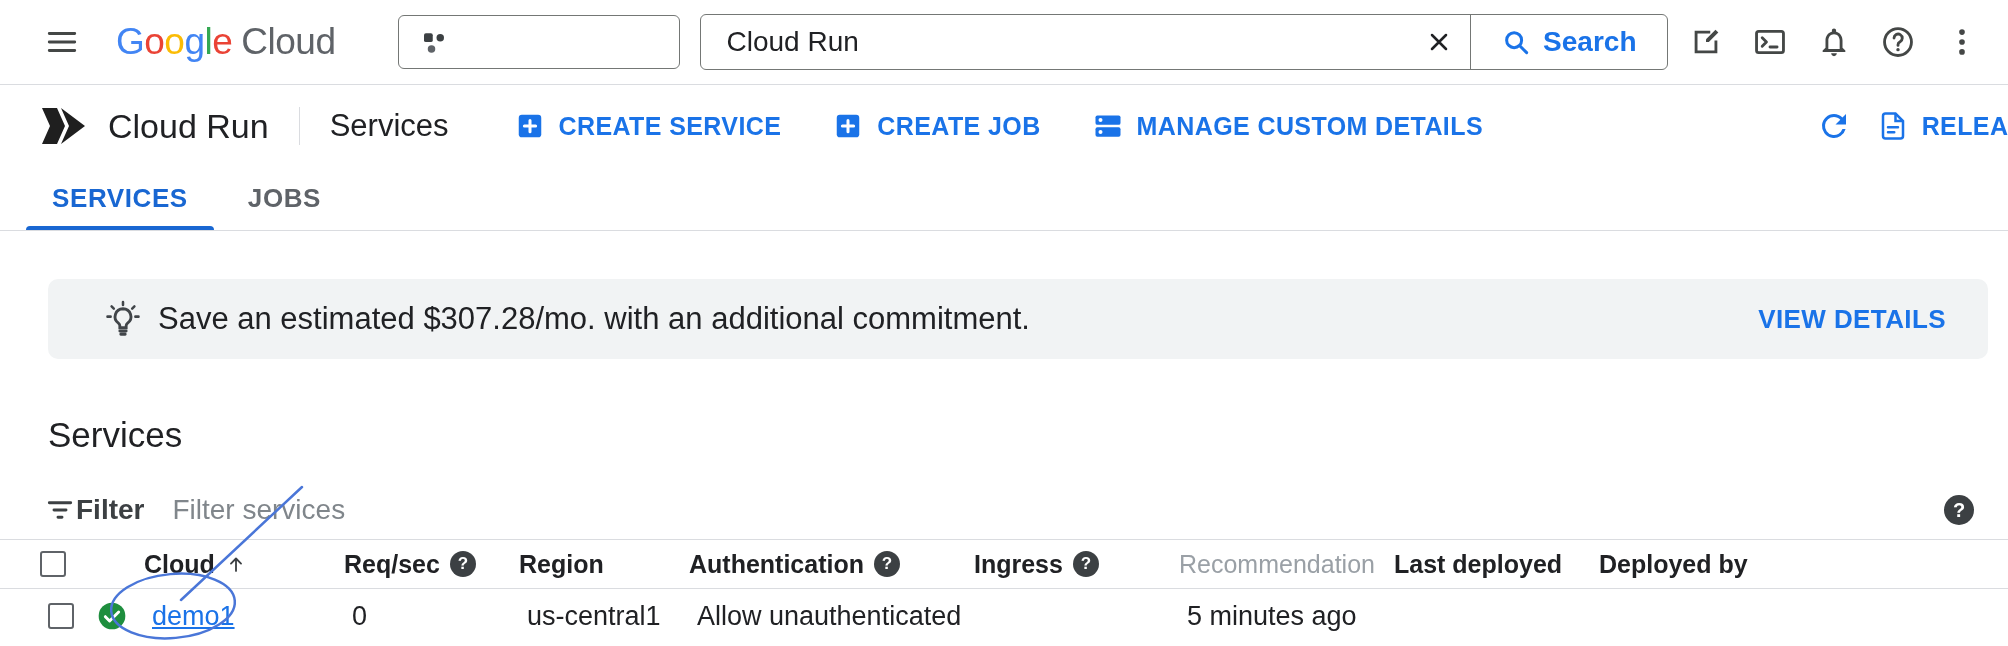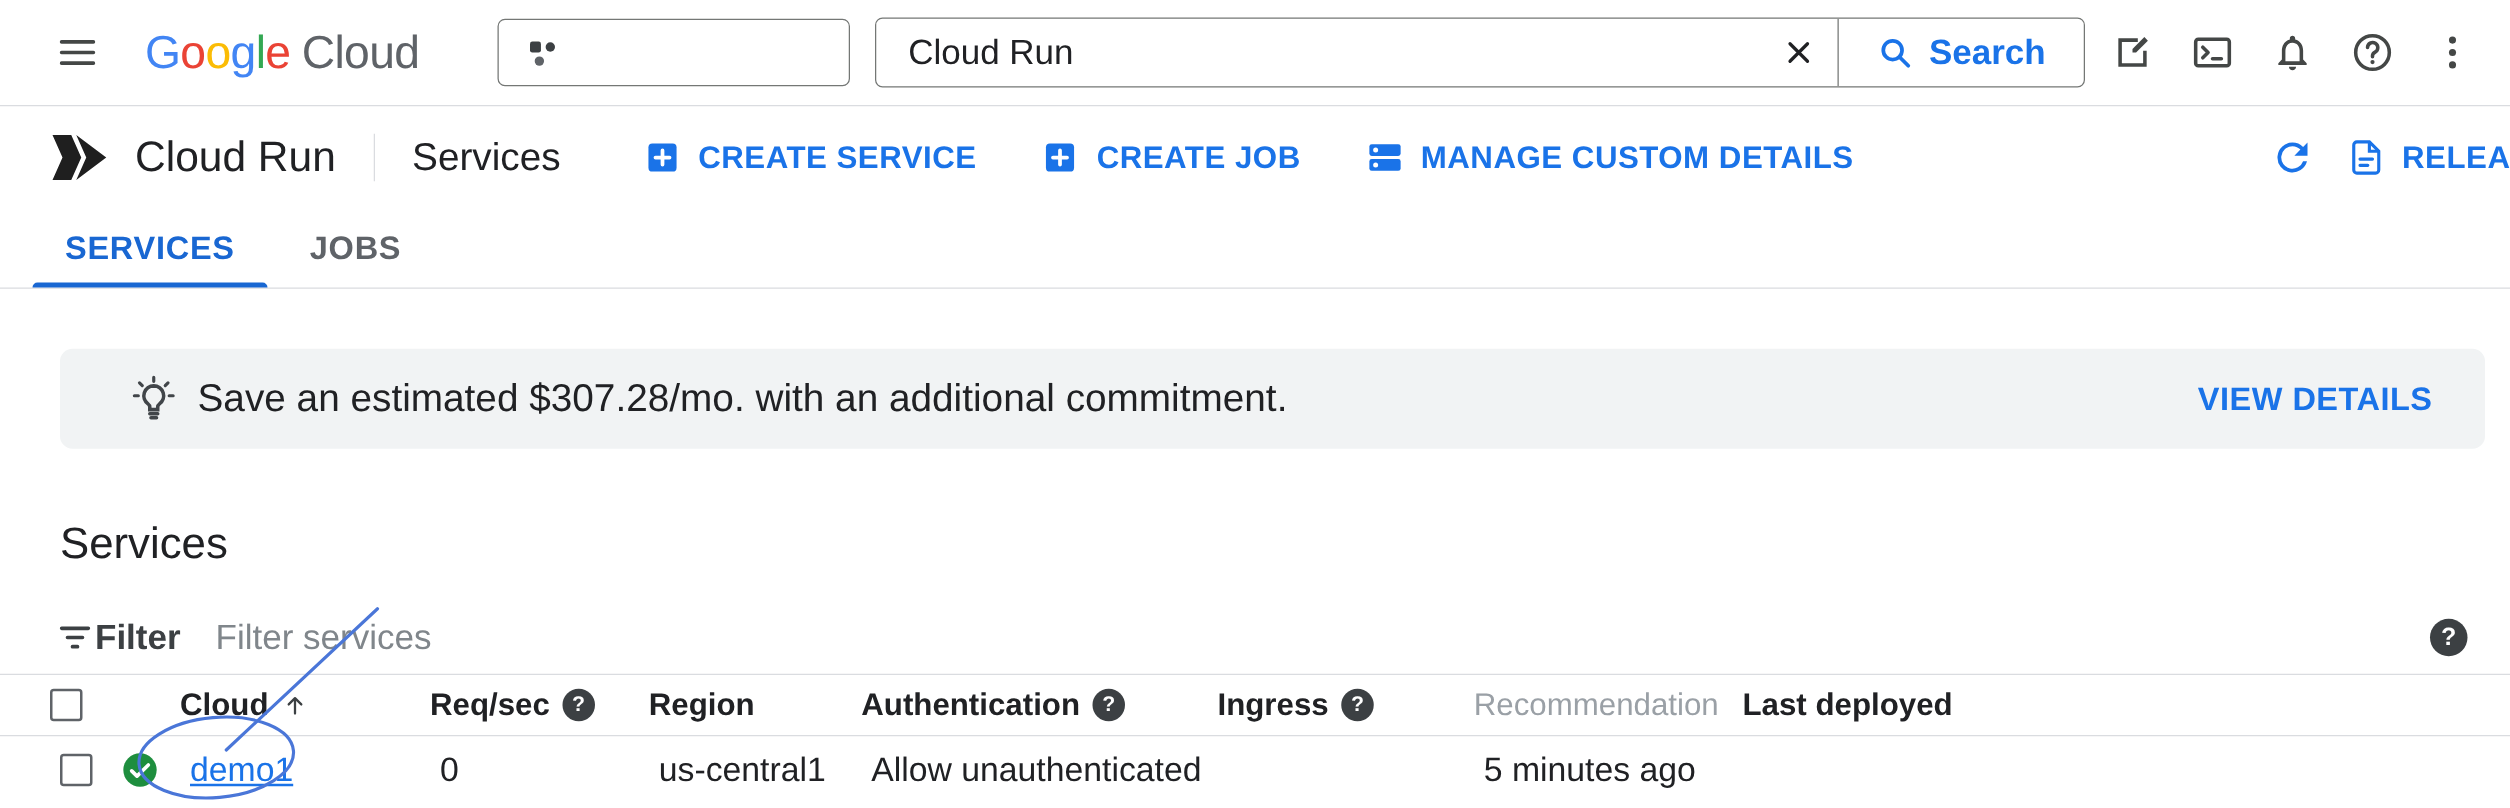--- a/index.html
+++ b/index.html
@@ -313,20 +313,23 @@
       <span class="th">
         <span>Ingress</span>
         <span class="help-dot">?</span>
       </span>
       <span class="th muted">
         <span>Recommendation</span>
       </span>
       <span class="th">
         <span>Last deployed</span>
       </span>
+      <span class="th">
+        <span>Deployed by</span>
+      </span>
     </div>
 
     <div class="trow">
       <span class="checkbox" role="checkbox" aria-checked="false"></span>
       <span class="status-ok">
         <svg viewBox="0 0 24 24">
             <circle cx="12" cy="12" r="10" fill="currentColor"></circle>
             <path d="M7 12.5l3.2 3.2L17 9" stroke="#fff" stroke-width="2.2" fill="none" stroke-linecap="round" stroke-linejoin="round"></path>
           </svg>
       </span>

